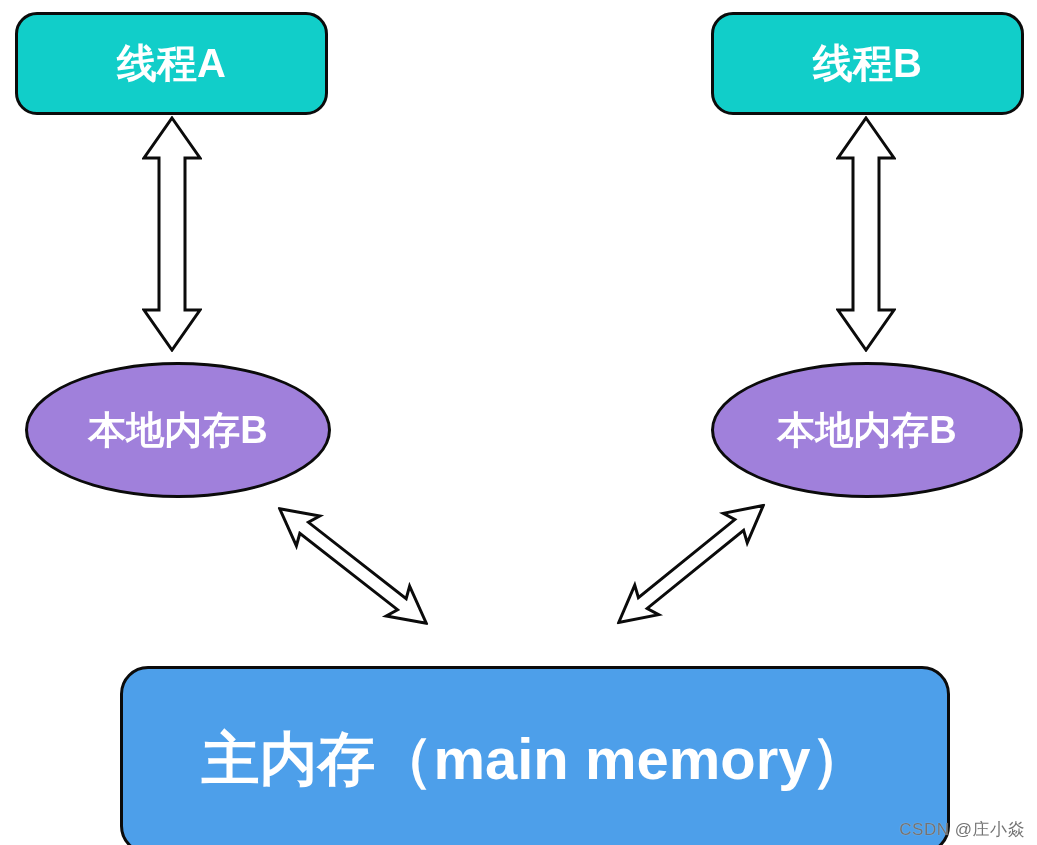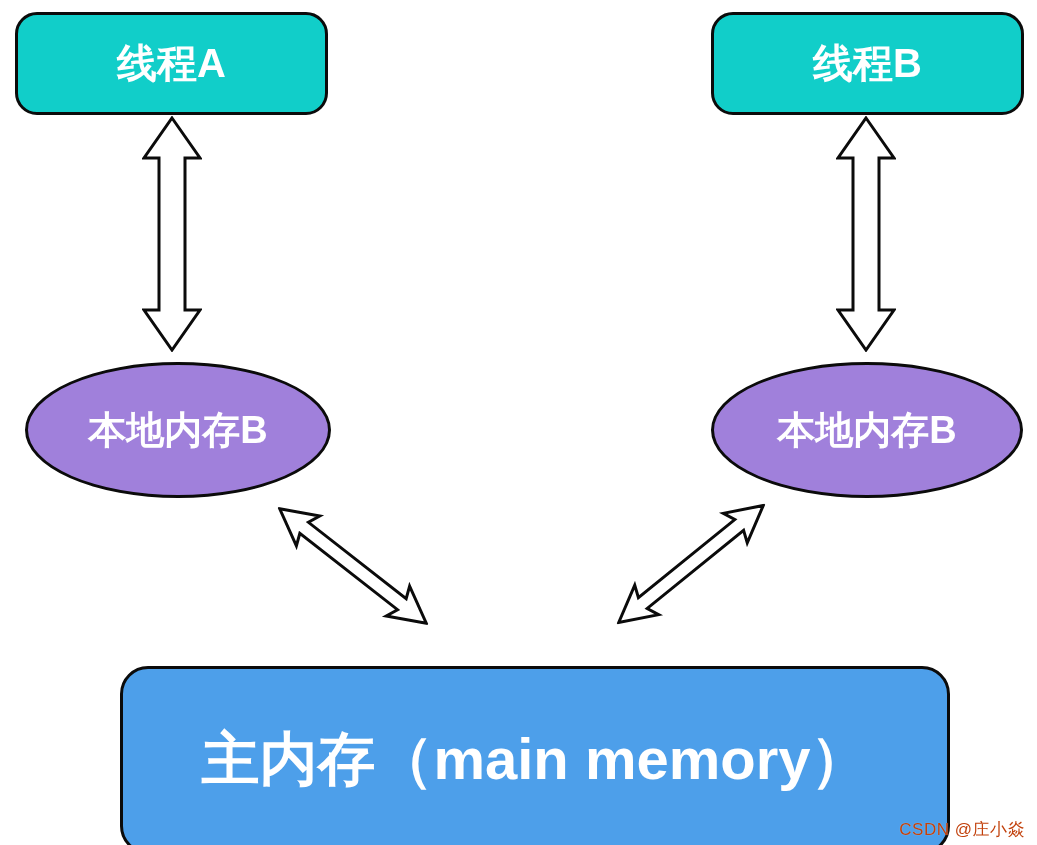--- a/index.html
+++ b/index.html
@@ -54,21 +54,21 @@
   }
   #arrow-a { left: 142px; top: 116px; }
   #arrow-b { left: 836px; top: 116px; }
   #arrow-main-a { left: 258px; top: 543px; transform: rotate(38deg); }
   #arrow-main-b { left: 596px; top: 541px; transform: rotate(-39deg); }
   .watermark {
     position: absolute;
     right: 6px;
     bottom: 4px;
     font-size: 17px;
-    color: #c2410c;
+    color: #737373;
     letter-spacing: 0.5px;
     text-shadow: 0 0 1px rgba(255,255,255,0.5);
   }
 </style>
 </head>
 <body>
 
 <div class="canvas">
 
   <div class="node rect-node" id="thread-a">

